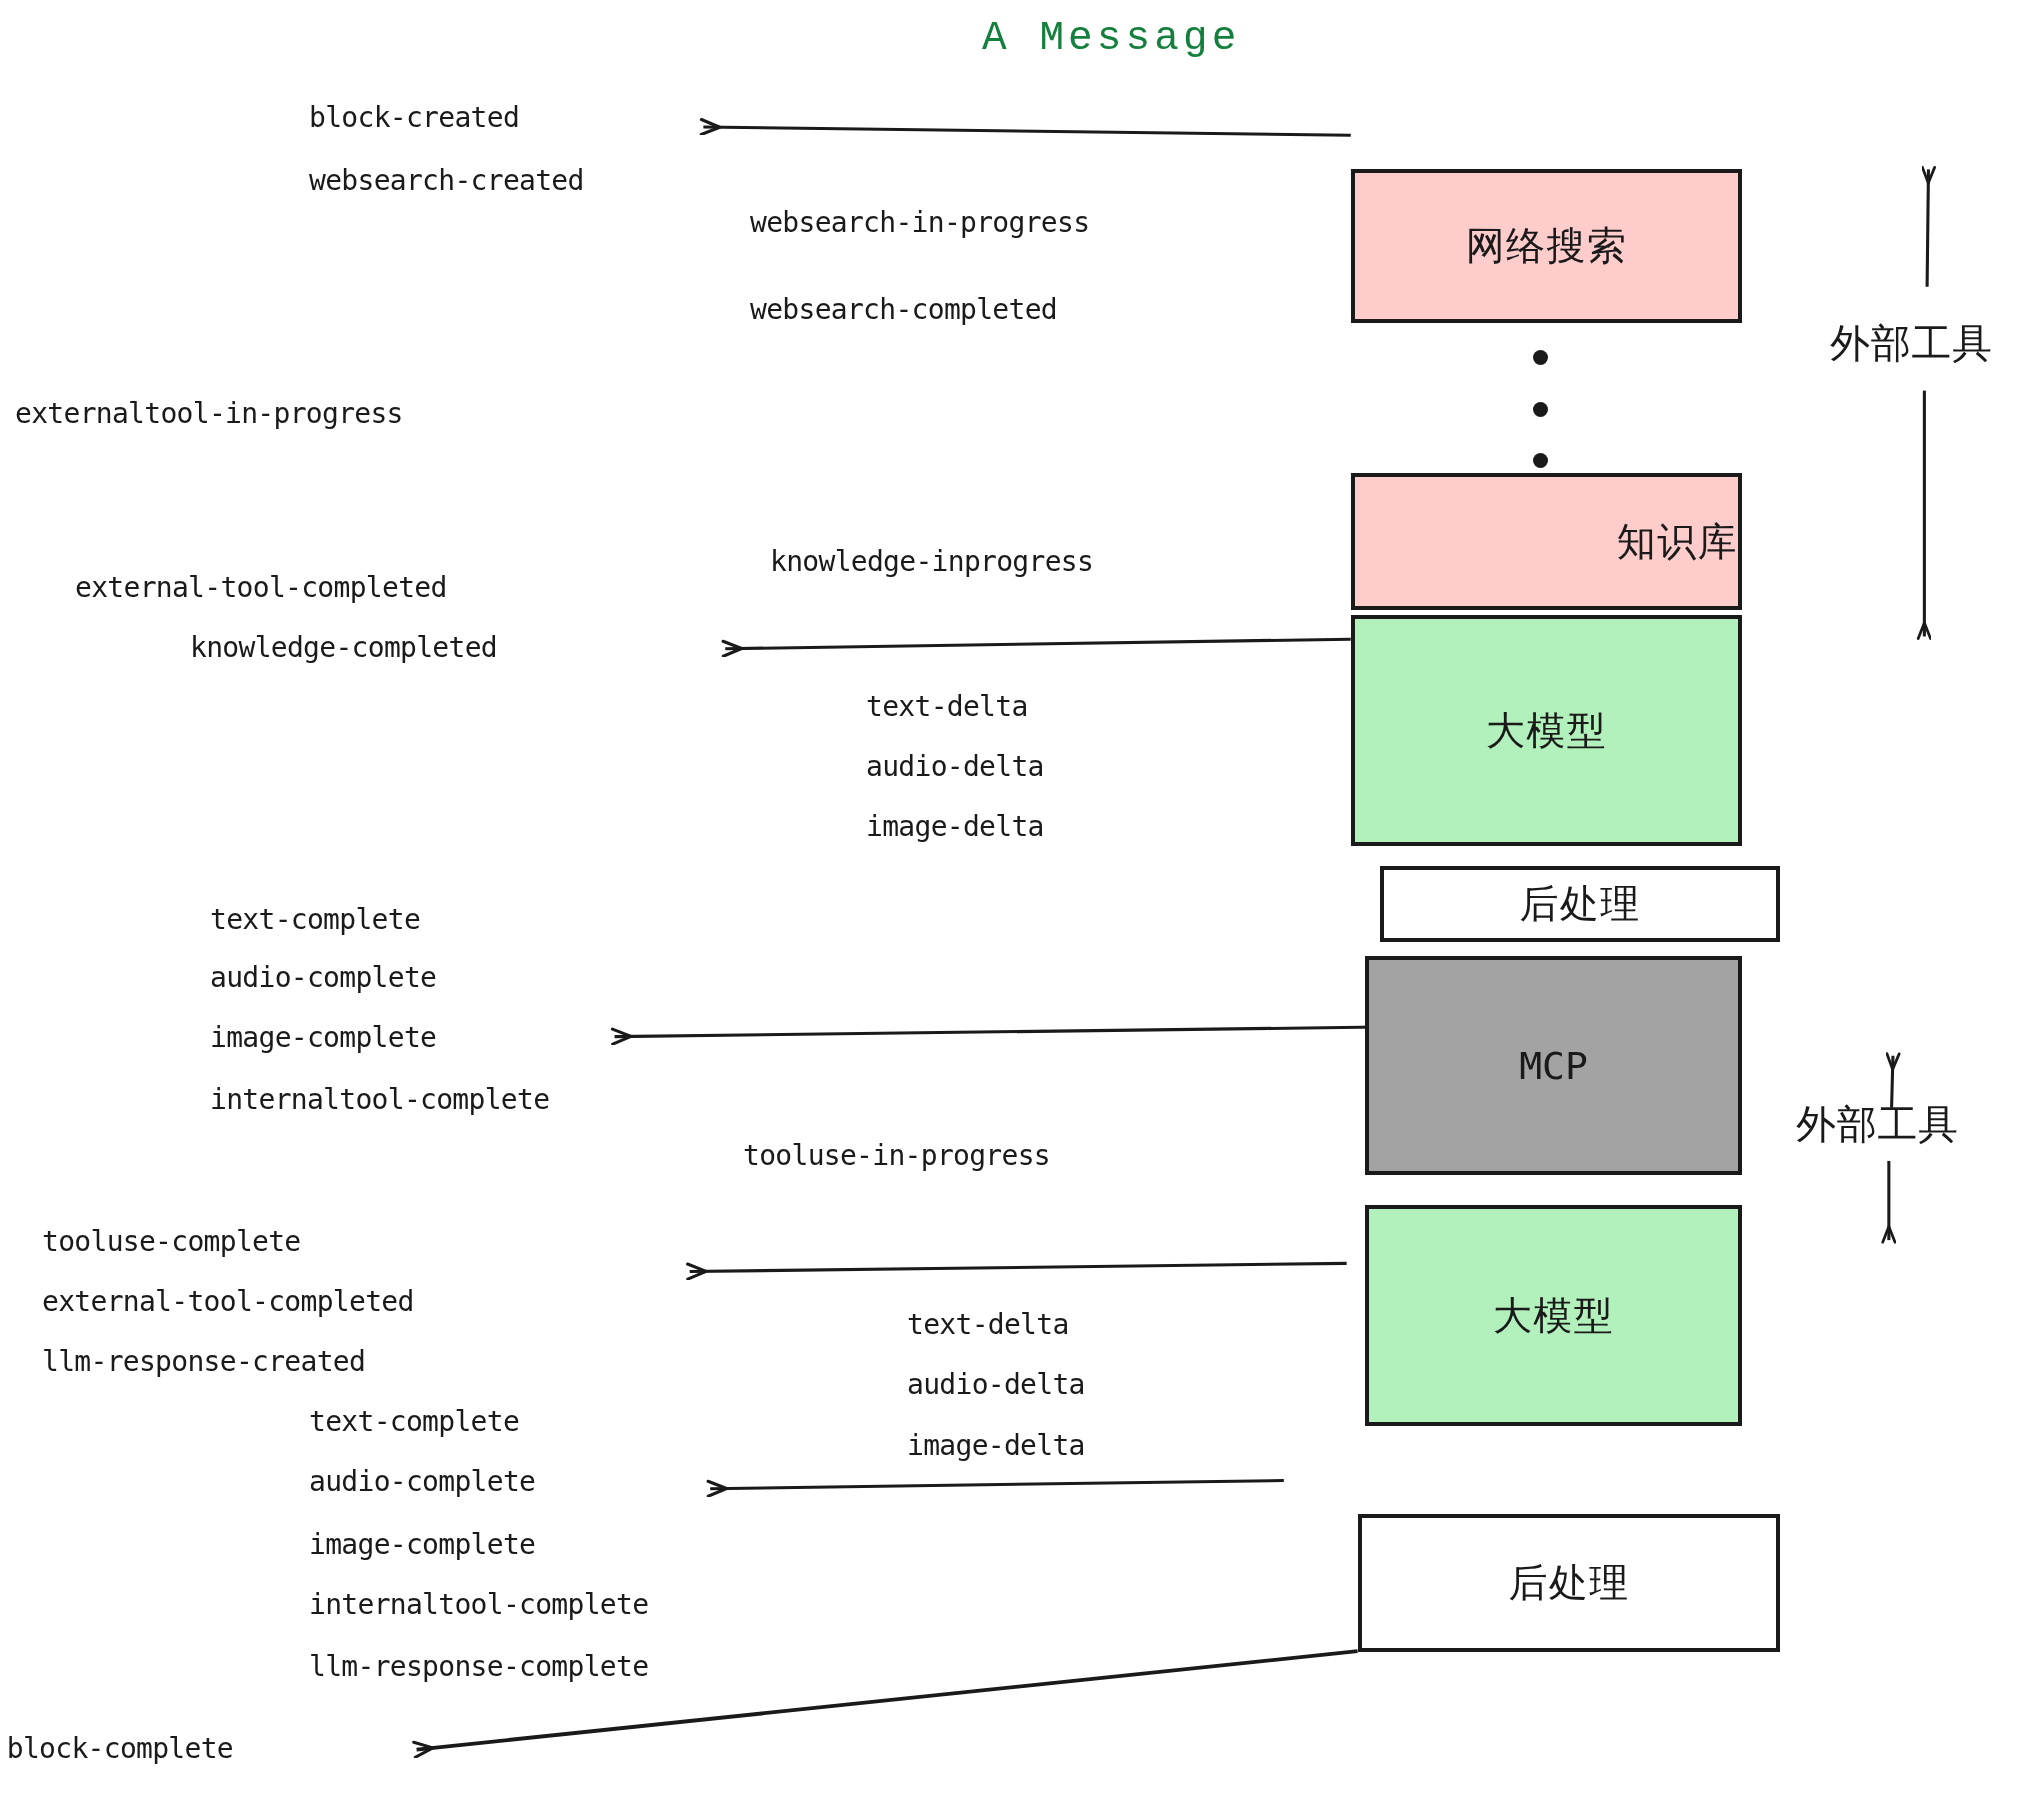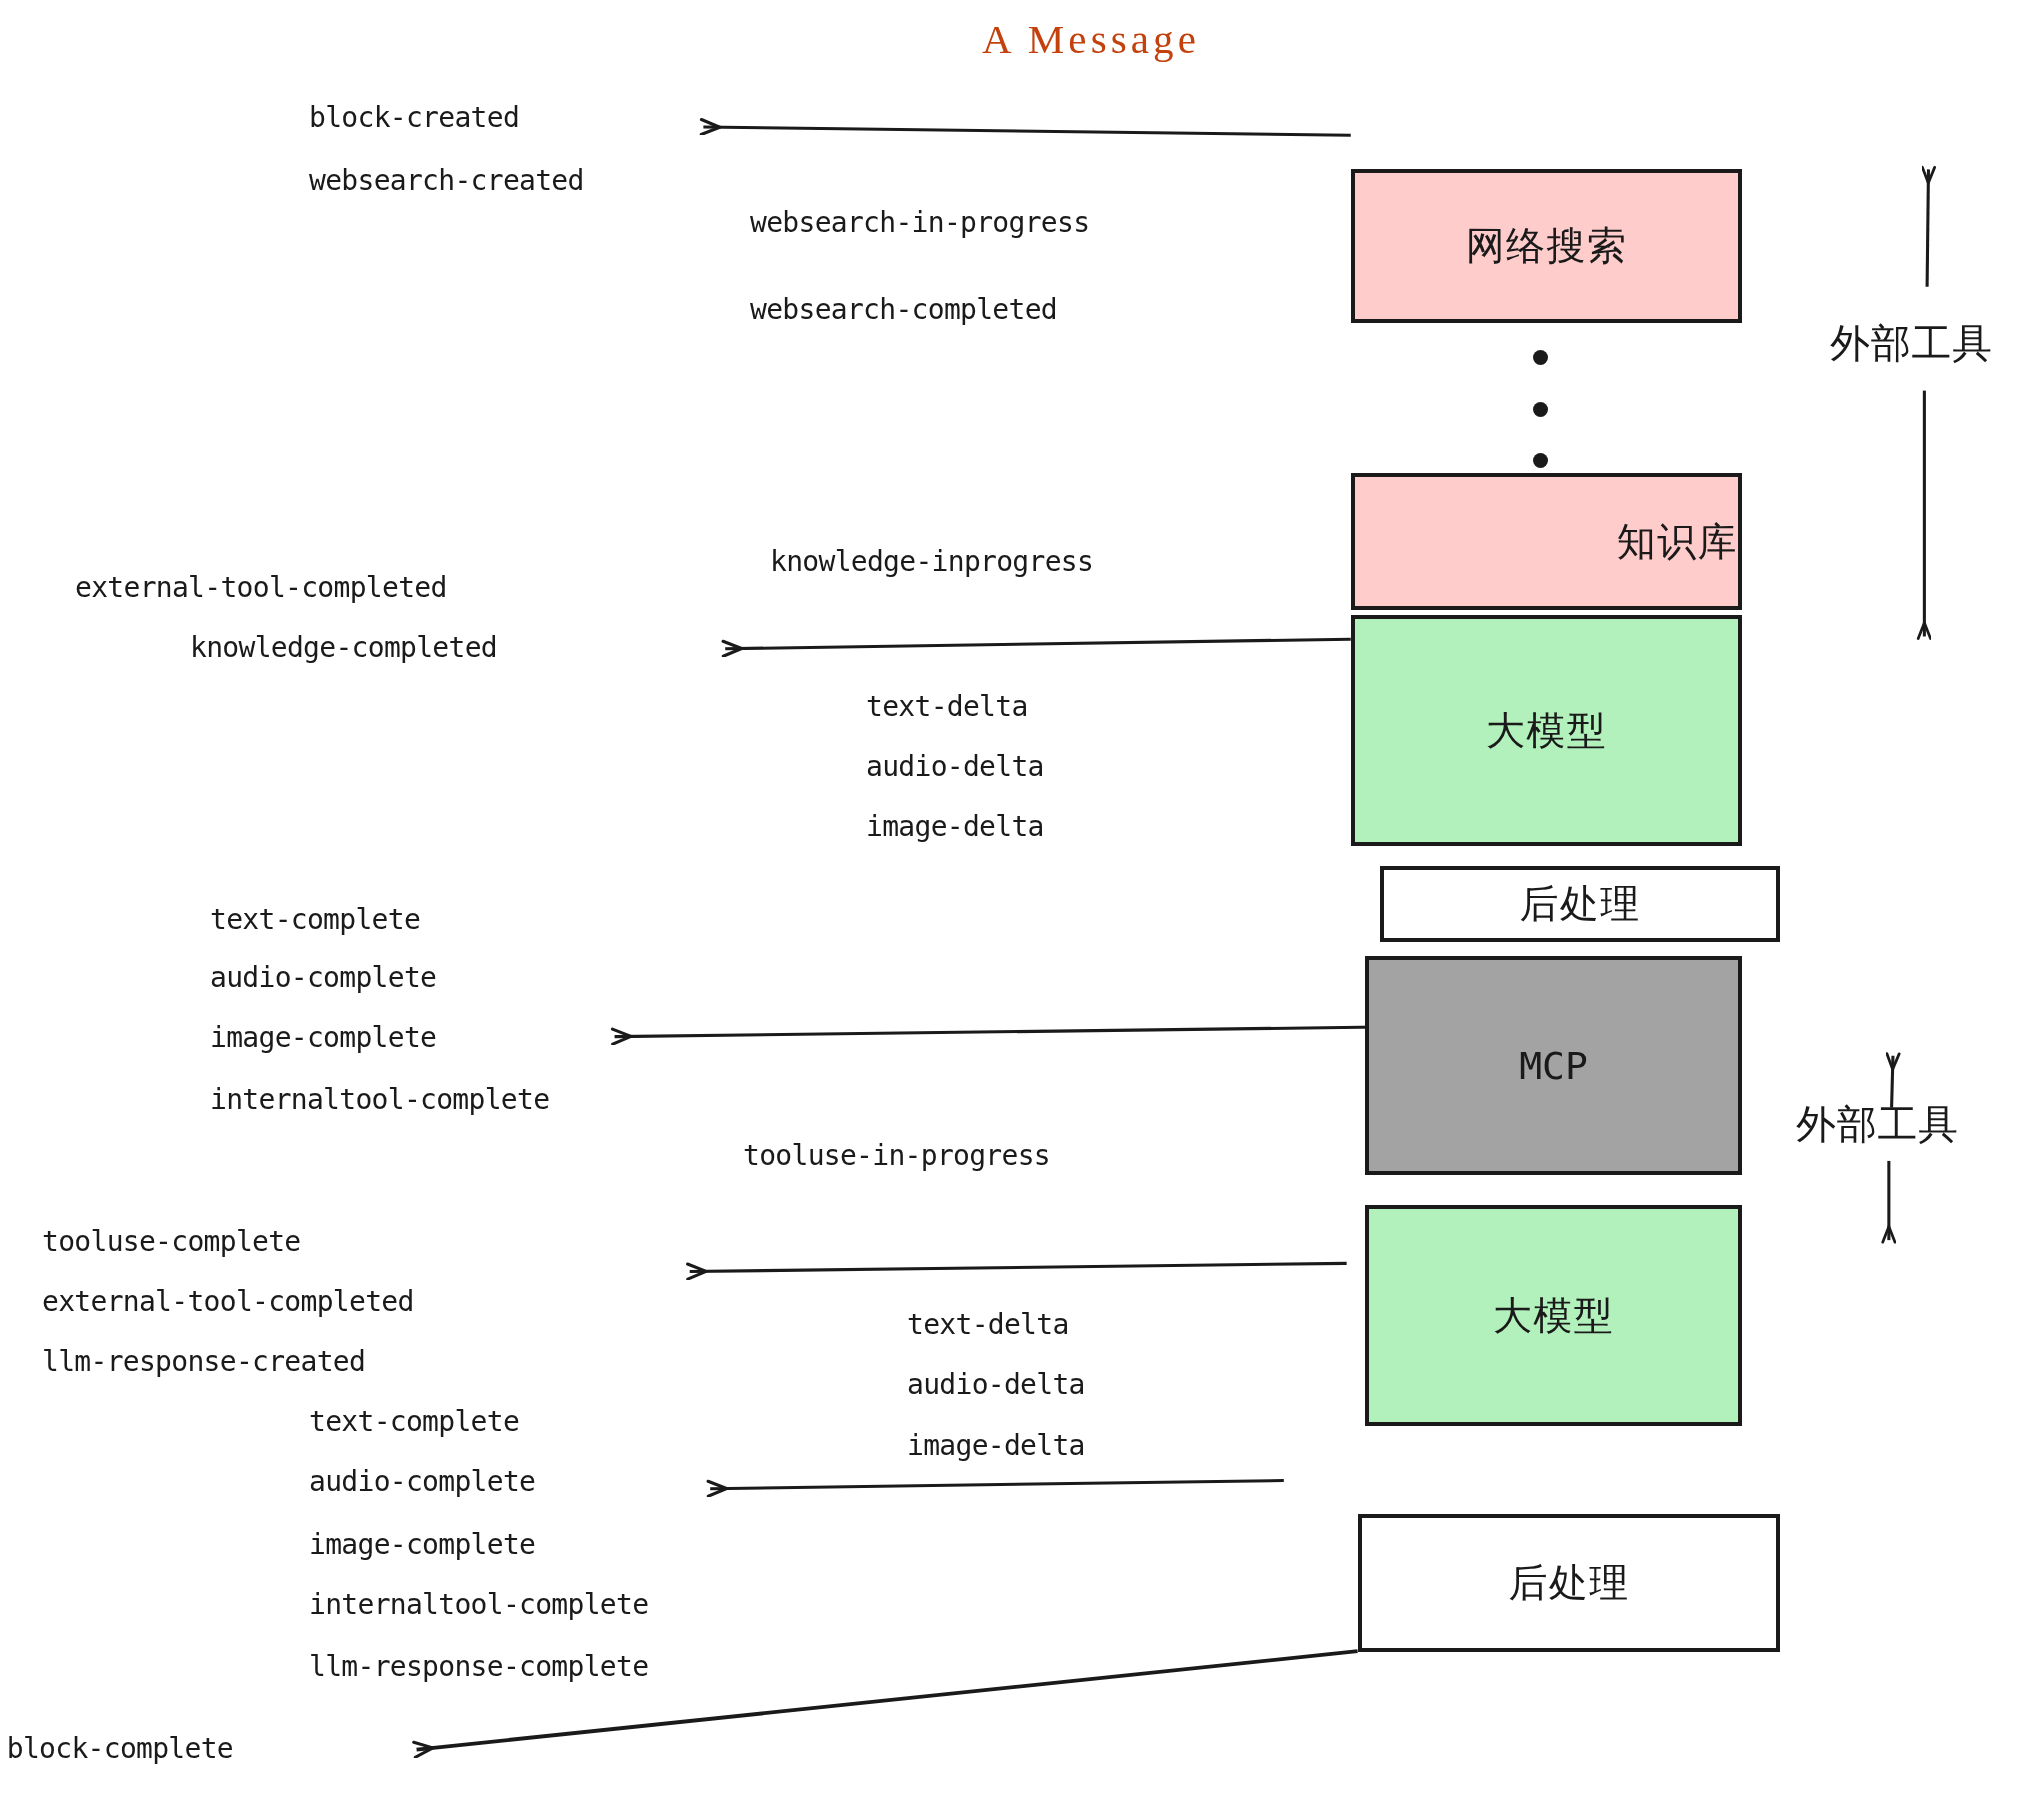--- a/index.html
+++ b/index.html
@@ -17,25 +17,25 @@
   }
   svg#wires{
     position:absolute;
     left:0; top:0;
     width:2035px;
     height:1796px;
     pointer-events:none;
   }
   .title{
     position:absolute;
-    font-family:Liberation Serif, serif;
+    font-family:Liberation Mono, monospace;
     font-size:41px;
     letter-spacing:4.1px;
     white-space:nowrap;
-    color:#c2410c;
+    color:#15803d;
   }
   .evt{
     position:absolute;
     font-family:"DejaVu Sans Mono", monospace;
     font-size:28px;
     line-height:1.0;
     white-space:nowrap;
     color:#1a1a1a;
     letter-spacing:-0.7px;
   }
@@ -157,20 +157,21 @@
   <div class="dot" style="left:1533px; top:402px;"></div>
   <div class="dot" style="left:1533px; top:453px;"></div>
 
   <div class="grouplabel" style="left:1830px; top:316px;">外部工具</div>
   <div class="grouplabel" style="left:1796px; top:1097px;">外部工具</div>
 
   <div class="evt" style="left:309px; top:104px;">block-created</div>
   <div class="evt" style="left:309px; top:167px;">websearch-created</div>
   <div class="evt" style="left:750px; top:209px;">websearch-in-progress</div>
   <div class="evt" style="left:750px; top:296px;">websearch-completed</div>
+  <div class="evt" style="left:15px; top:400px;">externaltool-in-progress</div>
   <div class="evt" style="left:770px; top:548px;">knowledge-inprogress</div>
   <div class="evt" style="left:75px; top:574px;">external-tool-completed</div>
   <div class="evt" style="left:190px; top:634px;">knowledge-completed</div>
 
   <div class="evt" style="left:866px; top:693px;">text-delta</div>
   <div class="evt" style="left:866px; top:753px;">audio-delta</div>
   <div class="evt" style="left:866px; top:813px;">image-delta</div>
 
   <div class="evt" style="left:210px; top:906px;">text-complete</div>
   <div class="evt" style="left:210px; top:964px;">audio-complete</div>

